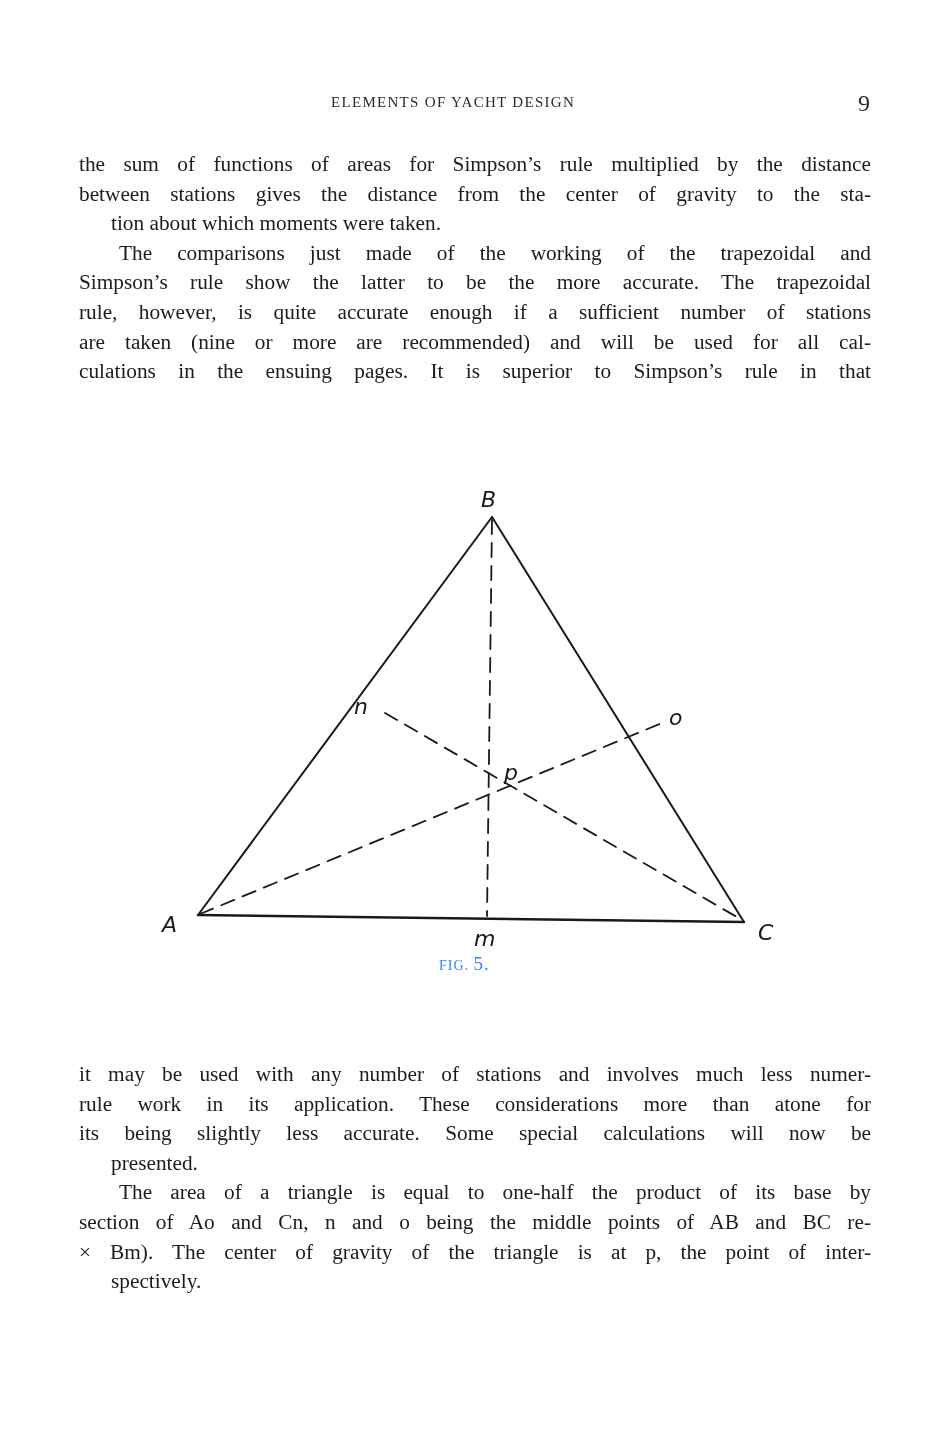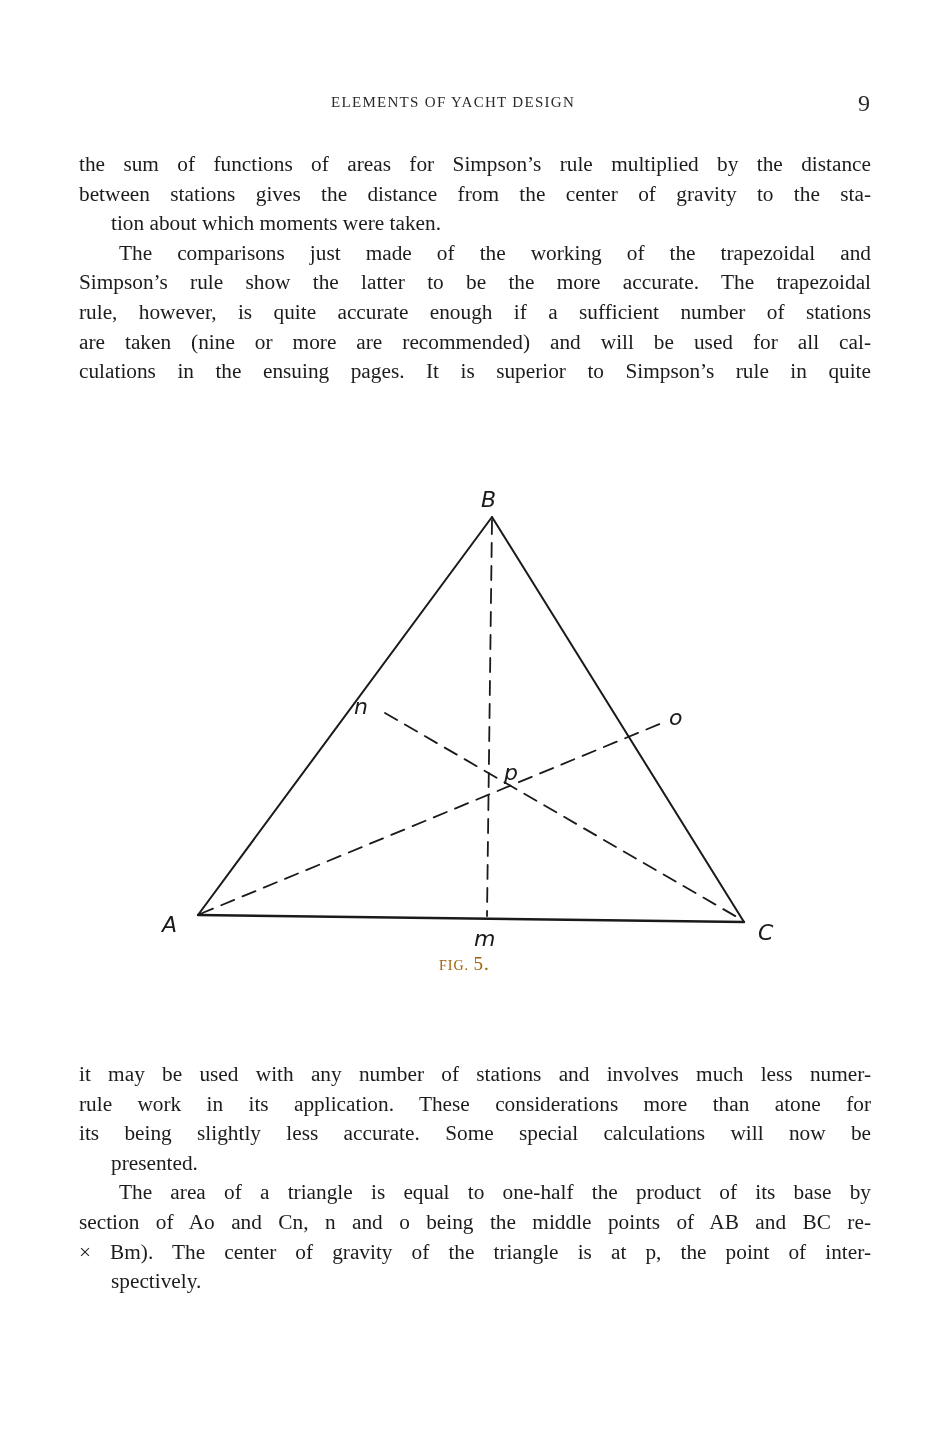--- a/index.html
+++ b/index.html
@@ -10,21 +10,21 @@
   .page-number { position: absolute; left: 858px; top: -2px; font-size: 24px; color: #2a2a2a; }
   .text-block { position: absolute; left: 79px; width: 792px; font-size: 21.3px; line-height: 29.6px; text-align: justify; }
   .text-block p { margin: 0; }
   .line { display: block; text-align: justify; text-align-last: justify; white-space: nowrap; }
   .line.last { text-align-last: left; margin-left: 32px; }
   .block1 { top: 150px; }
   .block2 { top: 1060px; }
   .figure { position: absolute; left: 0; top: 0; width: 940px; height: 1438px; pointer-events: none; }
   .figure svg { position: absolute; left: 0; top: 0; }
   .fig-label { font-family: "DejaVu Sans", sans-serif; font-style: italic; font-size: 22px; fill: #1a1a1a; }
-  .caption { position: absolute; left: 439px; top: 953px; font-size: 14px; letter-spacing: 1px; color: #a16207; }
+  .caption { position: absolute; left: 439px; top: 953px; font-size: 14px; letter-spacing: 1px; color: #3b82f6; }
   .caption .num { font-size: 19px; }
 </style>
 </head>
 <body>
 
 <div class="running-head">
   <span class="running-title">ELEMENTS OF YACHT DESIGN</span>
   <span class="page-number">9</span>
 </div>
 
@@ -32,21 +32,21 @@
   <p>
     <span class="line">the sum of functions of areas for Simpson’s rule multiplied by the distance</span>
     <span class="line">between stations gives the distance from the center of gravity to the sta-</span>
     <span class="line last">tion about which moments were taken.</span>
   </p>
   <p>
     <span class="line" style="padding-left:40px">The comparisons just made of the working of the trapezoidal and</span>
     <span class="line">Simpson’s rule show the latter to be the more accurate.  The trapezoidal</span>
     <span class="line">rule, however, is quite accurate enough if a sufficient number of stations</span>
     <span class="line">are taken (nine or more are recommended) and will be used for all cal-</span>
-    <span class="line">culations in the ensuing pages.  It is superior to Simpson’s rule in quite</span>
+    <span class="line">culations in the ensuing pages.  It is superior to Simpson’s rule in that</span>
   </p>
 </div>
 
 <div class="figure">
   <svg width="940" height="1438" viewBox="0 0 940 1438">
     <g stroke="#1a1a1a" fill="none" stroke-linecap="round">
 
       <line x1="198" y1="915" x2="492" y2="517" stroke-width="2"></line>
       <line x1="492" y1="517" x2="744" y2="922" stroke-width="2"></line>
       <line x1="198" y1="915" x2="744" y2="922" stroke-width="2.4"></line>

